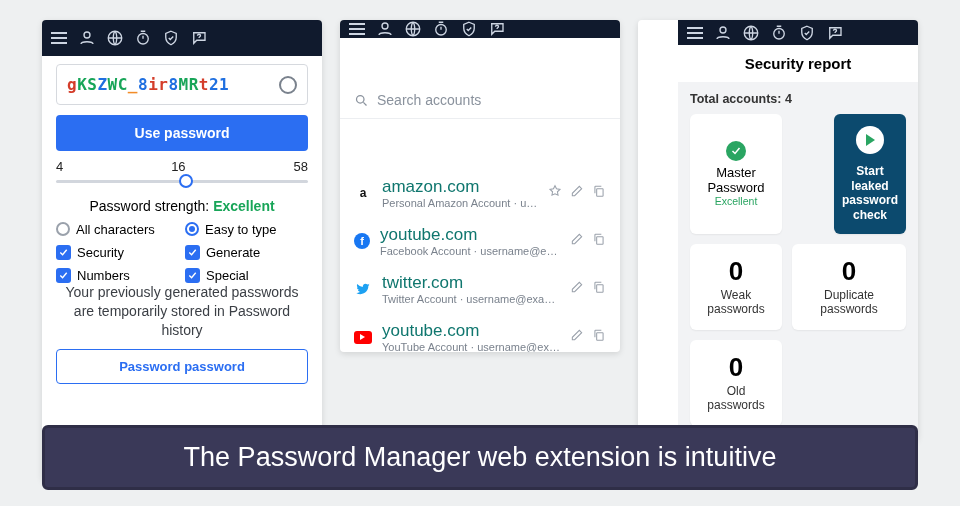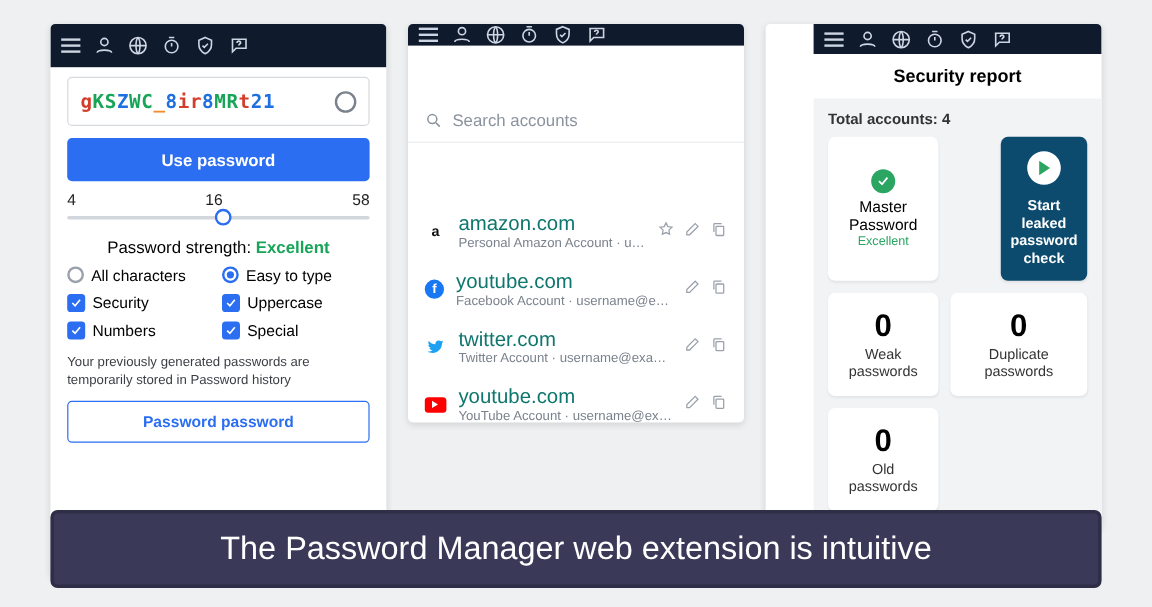--- a/index.html
+++ b/index.html
@@ -72,21 +72,21 @@
   .slider .thumb { position:absolute; top:2px; left:49%; width:14px; height:14px; border:2px solid #2b6ef2; background:#fff; border-radius:50%; }
   .strength { text-align:center; font-size:14px; margin-bottom:8px; }
   .strength b { color:#18a558; font-weight:700; }
   .opts { display:grid; grid-template-columns: 1fr 1fr; row-gap:8px; column-gap:6px; font-size:13px; }
   .radio, .check { display:flex; align-items:flex-start; gap:6px; }
   .r-circle { width:14px; height:14px; border:2px solid #9aa1ab; border-radius:50%; display:inline-flex; align-items:center; justify-content:center; }
   .r-circle.on { border-color:#2b6ef2; }
   .r-circle.on::after { content:""; width:6px; height:6px; background:#2b6ef2; border-radius:50%; }
   .c-box { width:15px; height:15px; background:#2b6ef2; border-radius:3px; display:inline-flex; align-items:center; justify-content:center; }
   .c-box svg { width:11px; height:11px; stroke:#fff; stroke-width:3; fill:none; }
-  .hint { font-size:11px; color:#3b3f45; margin-top:12px; line-height:1.35; }
+  .hint { font-size:14px; color:#3b3f45; text-align:center; line-height:1.35; }
   .histbtn {
     margin-top:9px; border:1px solid #2b6ef2; color:#2b6ef2;
     text-align:center; border-radius:4px; padding:9px; font-weight:700; font-size:13px;
     cursor:pointer;
   }
 
   
   .search { display:flex; align-items:center; gap:8px; padding:10px 14px; border-bottom:1px solid #eceef1; color:#8a929d; font-size:14px; }
   .search svg { width:15px; height:15px; stroke:#8a929d; fill:none; stroke-width:2; }
   .accts { padding: 6px 4px; }
@@ -237,21 +237,21 @@
               </svg>
             </span>
             <span>Security</span>
         </div>
         <div class="check">
           <span class="c-box">
               <svg viewBox="0 0 24 24">
                 <path d="M5 12l5 5 9-11"></path>
               </svg>
             </span>
-            <span>Uppercase</span>
+            <span>Generate</span>
         </div>
         <div class="check">
           <span class="c-box">
               <svg viewBox="0 0 24 24">
                 <path d="M5 12l5 5 9-11"></path>
               </svg>
             </span>
             <span>Numbers</span>
         </div>
         <div class="check">

